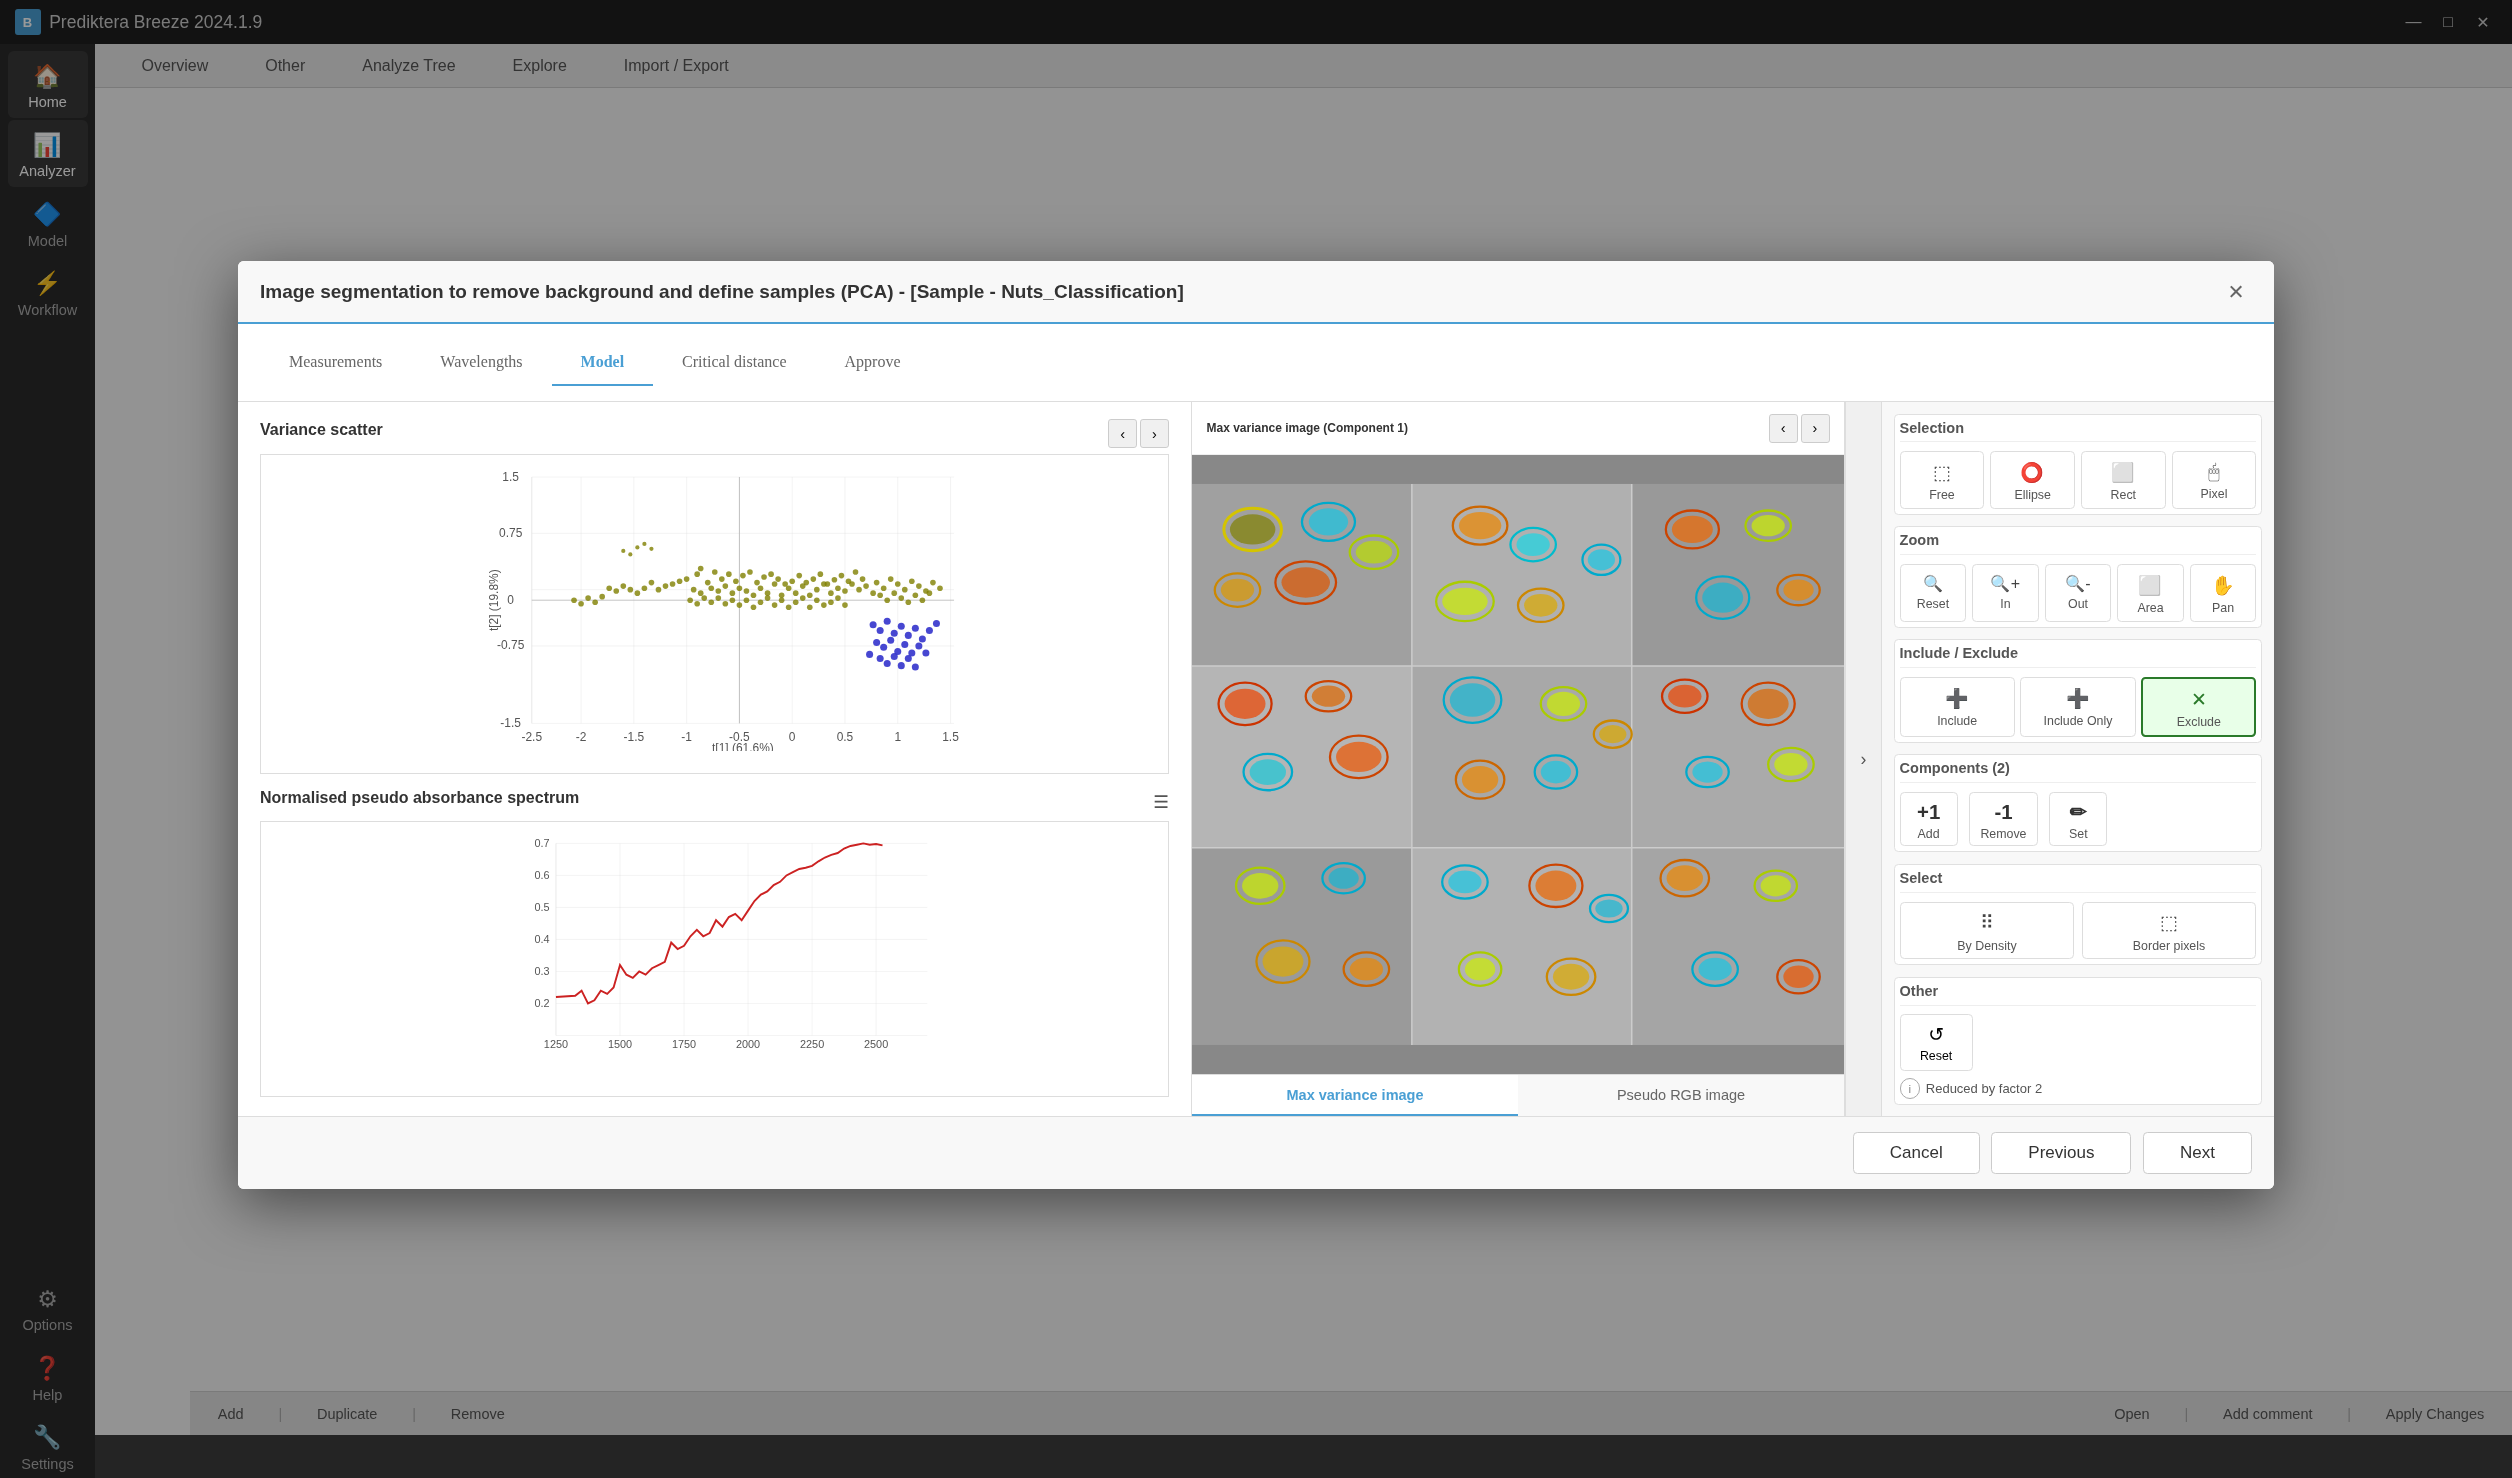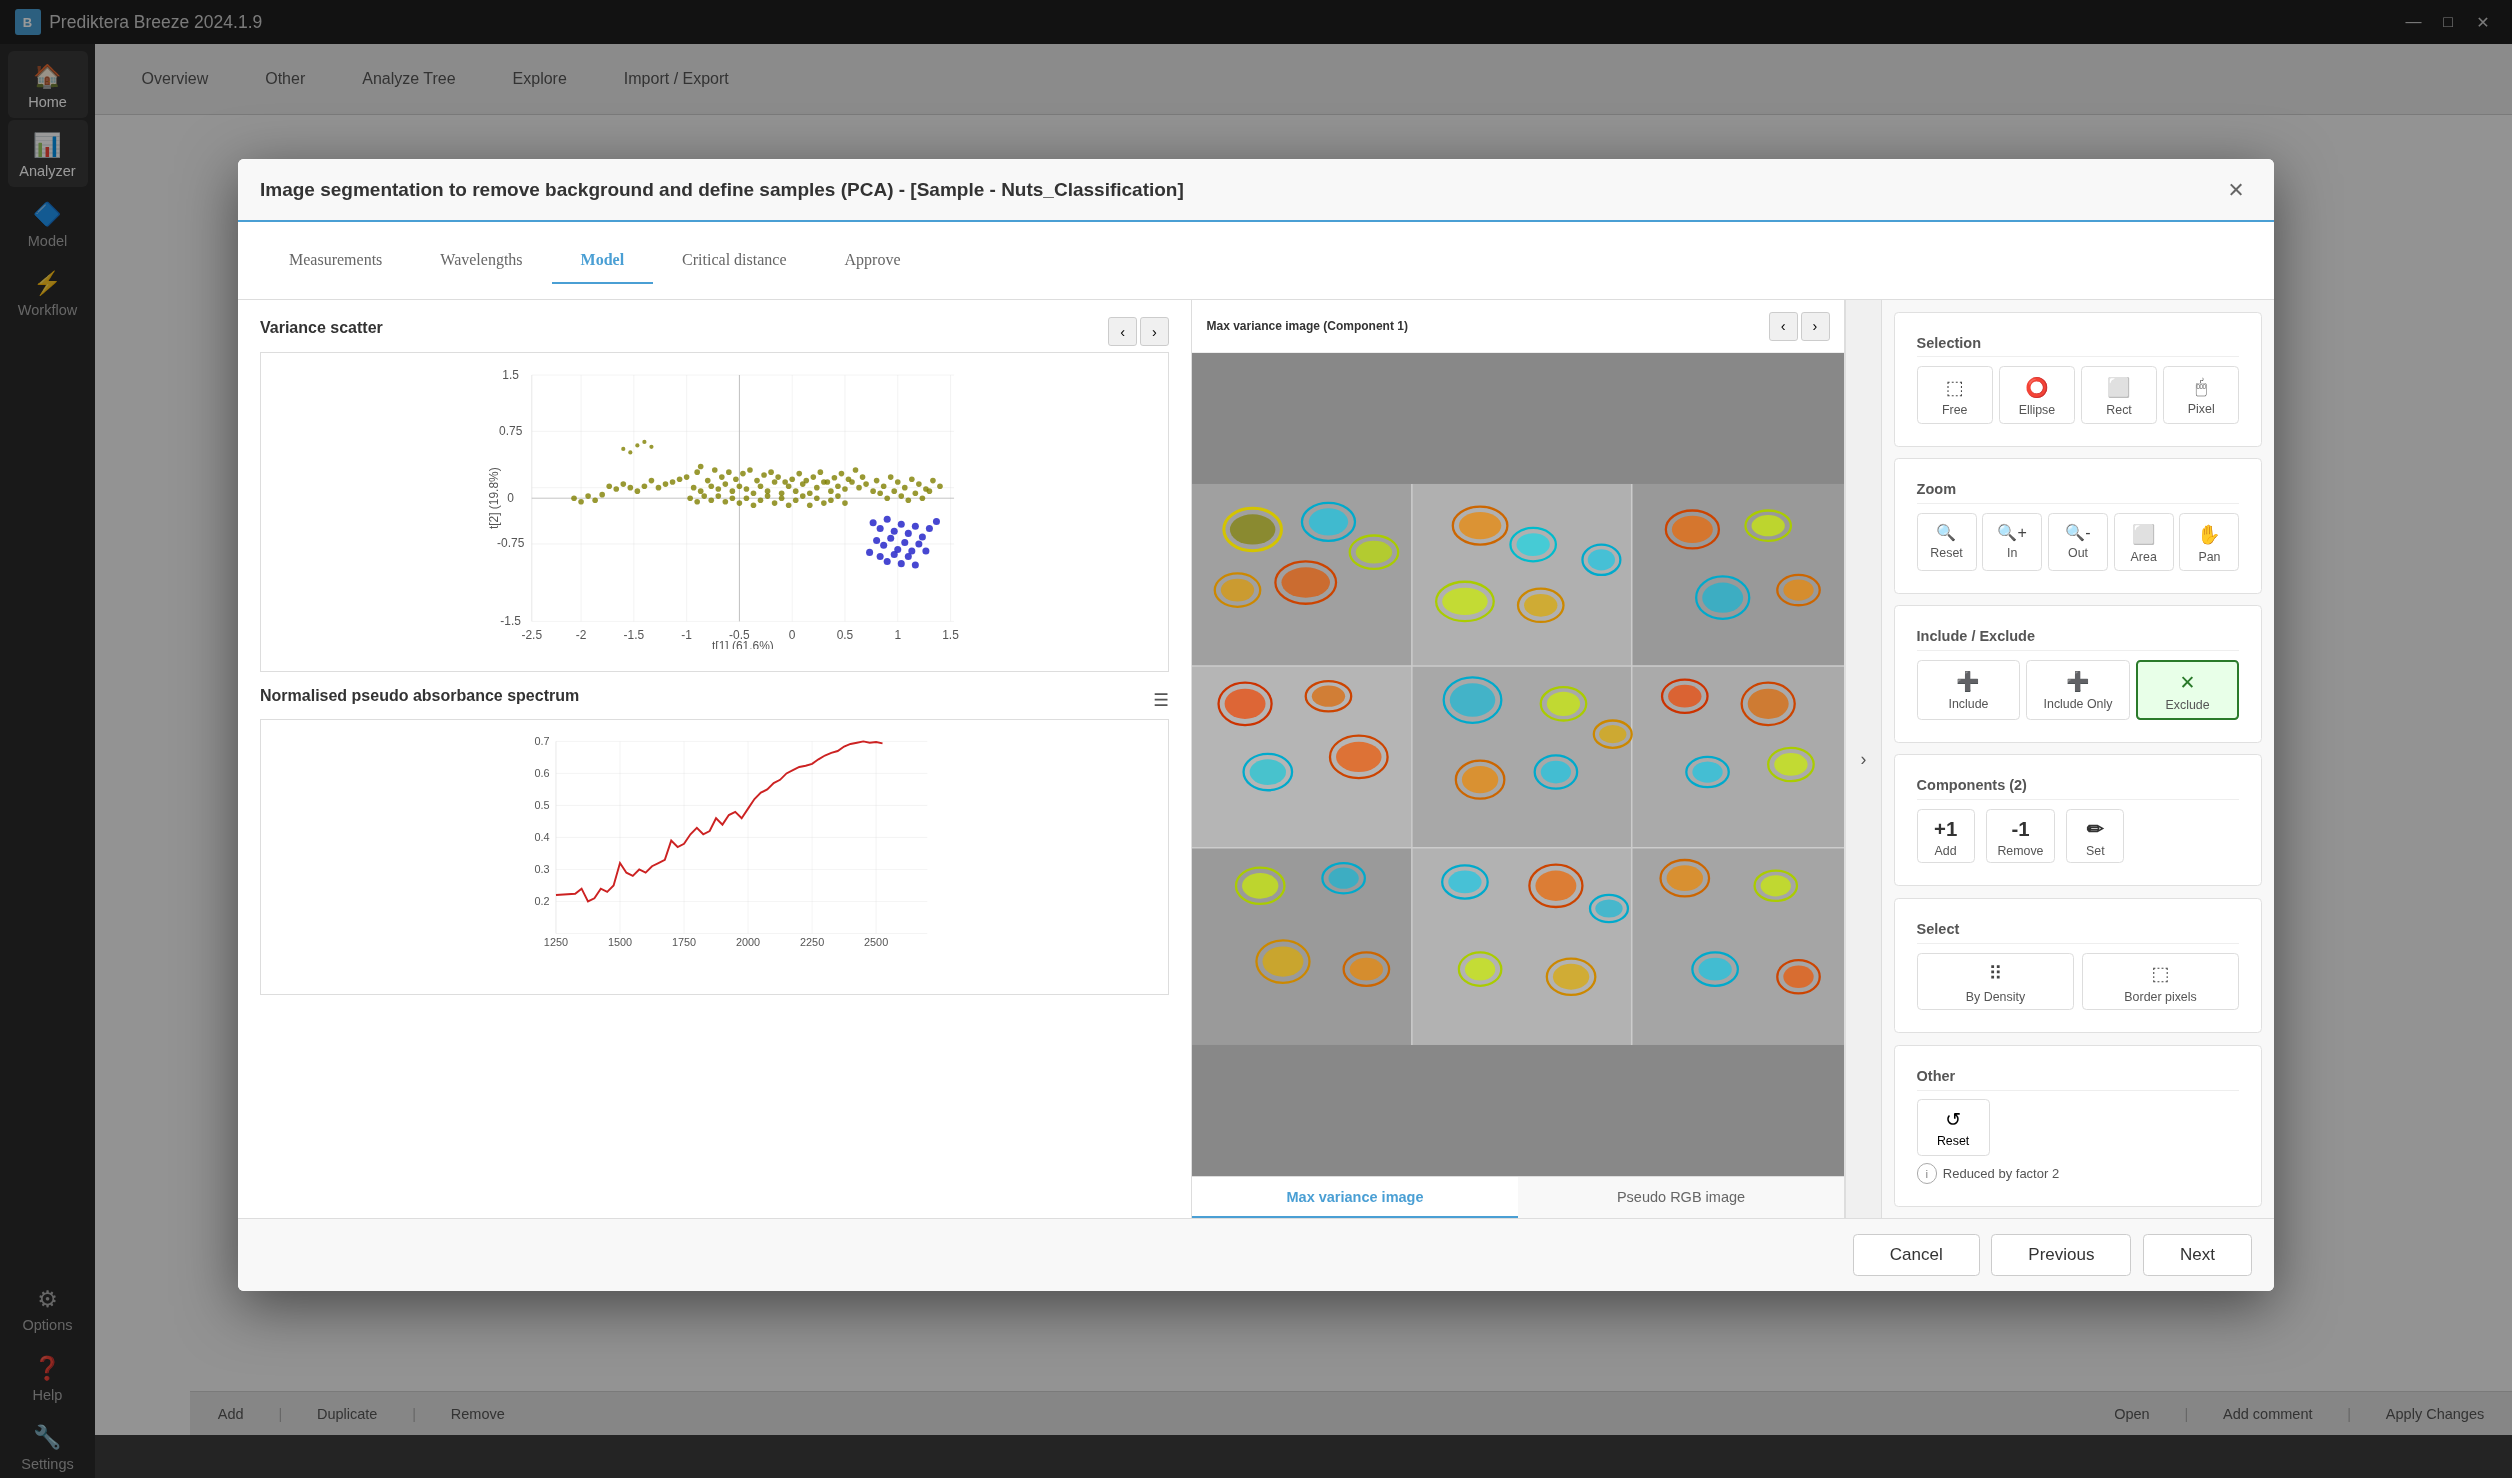--- a/index.html
+++ b/index.html
@@ -91,21 +91,21 @@
     
     .main-area {
       position: absolute;
       top: 44px; left: 95px; right: 0; bottom: 44px;
       background: #f5f5f5;
       overflow: hidden;
     }
 
     
     .top-nav {
-      height: 71px;
+      height: 44px;
       background: #e8e8e8;
       display: flex;
       align-items: center;
       padding: 1px 29px;
       gap: 22px;
       border-bottom: 1.5px solid #ccc;
     }
     .top-nav-btn {
       padding: 7.3px 17.5px;
       font-size: 16px;
@@ -366,21 +366,21 @@
       display: flex;
       flex-direction: column;
       gap: 11.6px;
       overflow-y: auto;
     }
 
     .control-group {
       background: white;
       border: 0.7px solid #e0e0e0;
       border-radius: 4.4px;
-      padding: 22px;
+      padding: 5px;
     }
 
     .control-group-title {
       font-size: 14.5px;
       font-weight: 600;
       color: #555;
       margin-bottom: 8.7px;
       border-bottom: 0.7px solid #eee;
       padding-bottom: 5.8px;
     }

